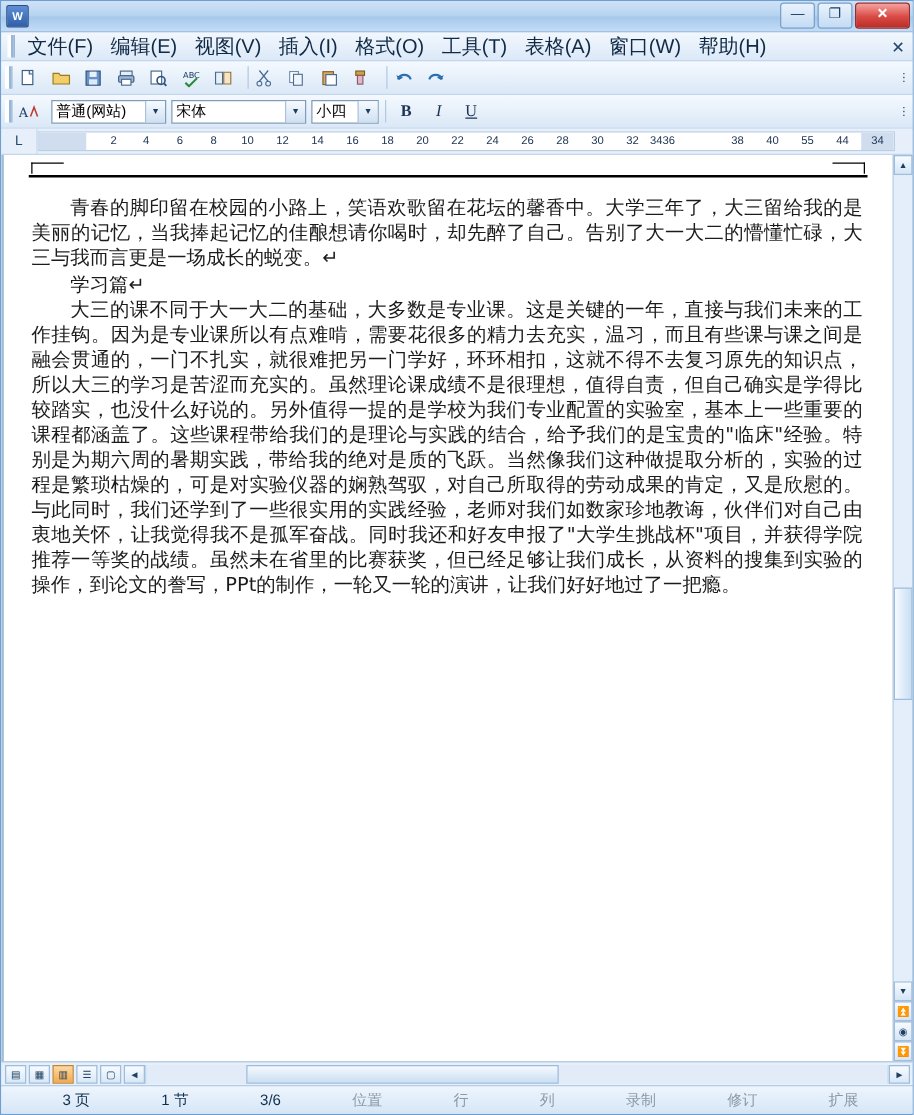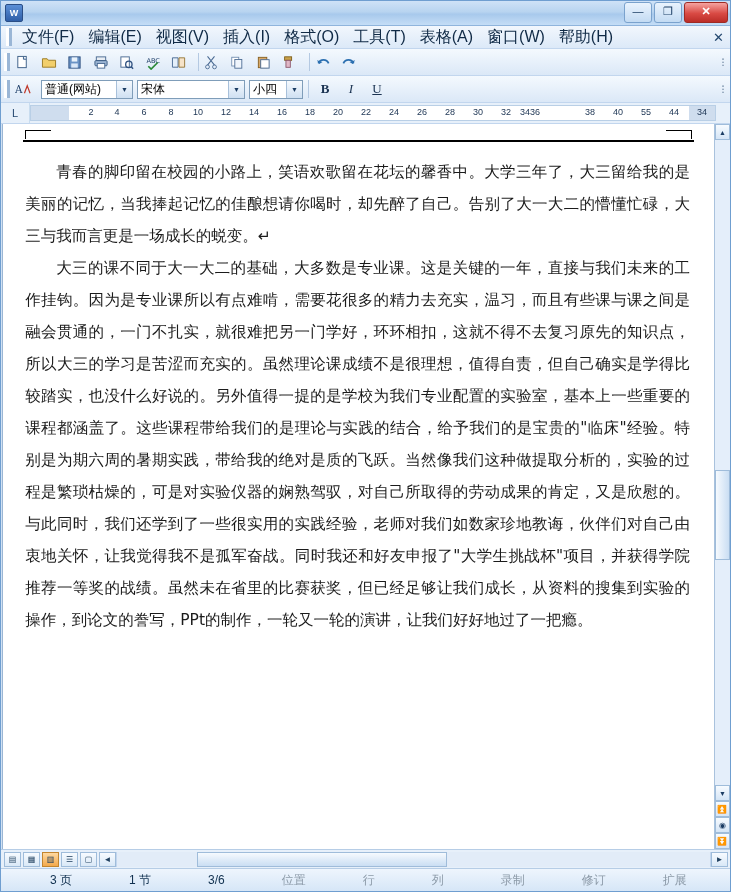--- a/index.html
+++ b/index.html
@@ -261,21 +261,21 @@
     margin: 2px 0 4px 48px;
     letter-spacing: 1px;
   }
   .title-rule {
     border-bottom: 2px solid #000;
     margin: 2px 2px 14px 2px;
   }
   .para {
     font-family: "DejaVu Sans", sans-serif;
     font-size: 15.5px;
-    line-height: 32px;
+    line-height: 20px;
     color: #1b1b1b;
     text-align: justify;
     margin: 0 6px 0 4px;
     text-indent: 2em;
     white-space: pre-wrap;
   }
   .para.p2 { margin-top: 2px; }
   
   .vscroll {
     width: 16px;
@@ -588,20 +588,21 @@
     <div class="left-gutter"></div>
     <div class="page">
       <div class="page-top-marks">
         <div class="mark" style="left:4px;"></div>
         <div class="mark v" style="left:4px;"></div>
         <div class="mark" style="right:4px;"></div>
         <div class="mark v" style="right:4px;"></div>
       </div>
       <div class="title-rule"></div>
       <div class="para">青春的脚印留在校园的小路上，笑语欢歌留在花坛的馨香中。大学三年了，大三留给我的是美丽的记忆，当我捧起记忆的佳酿想请你喝时，却先醉了自己。告别了大一大二的懵懂忙碌，大三与我而言更是一场成长的蜕变。↵</div>
+      <div class="para p2">学习篇↵</div>
       <div class="para">大三的课不同于大一大二的基础，大多数是专业课。这是关键的一年，直接与我们未来的工作挂钩。因为是专业课所以有点难啃，需要花很多的精力去充实，温习，而且有些课与课之间是融会贯通的，一门不扎实，就很难把另一门学好，环环相扣，这就不得不去复习原先的知识点，所以大三的学习是苦涩而充实的。虽然理论课成绩不是很理想，值得自责，但自己确实是学得比较踏实，也没什么好说的。另外值得一提的是学校为我们专业配置的实验室，基本上一些重要的课程都涵盖了。这些课程带给我们的是理论与实践的结合，给予我们的是宝贵的"临床"经验。特别是为期六周的暑期实践，带给我的绝对是质的飞跃。当然像我们这种做提取分析的，实验的过程是繁琐枯燥的，可是对实验仪器的娴熟驾驭，对自己所取得的劳动成果的肯定，又是欣慰的。与此同时，我们还学到了一些很实用的实践经验，老师对我们如数家珍地教诲，伙伴们对自己由衷地关怀，让我觉得我不是孤军奋战。同时我还和好友申报了"大学生挑战杯"项目，并获得学院推荐一等奖的战绩。虽然未在省里的比赛获奖，但已经足够让我们成长，从资料的搜集到实验的操作，到论文的誊写，PPt的制作，一轮又一轮的演讲，让我们好好地过了一把瘾。</div>
     </div>
     <div class="vscroll">
       <div class="sb-btn">▲</div>
       <div class="sb-track">
         <div class="sb-thumb" style="top:330px; height:90px;"></div>
       </div>
       <div class="sb-btn">▼</div>
       <div class="sb-extra">⏫</div>
       <div class="sb-extra">◉</div>

